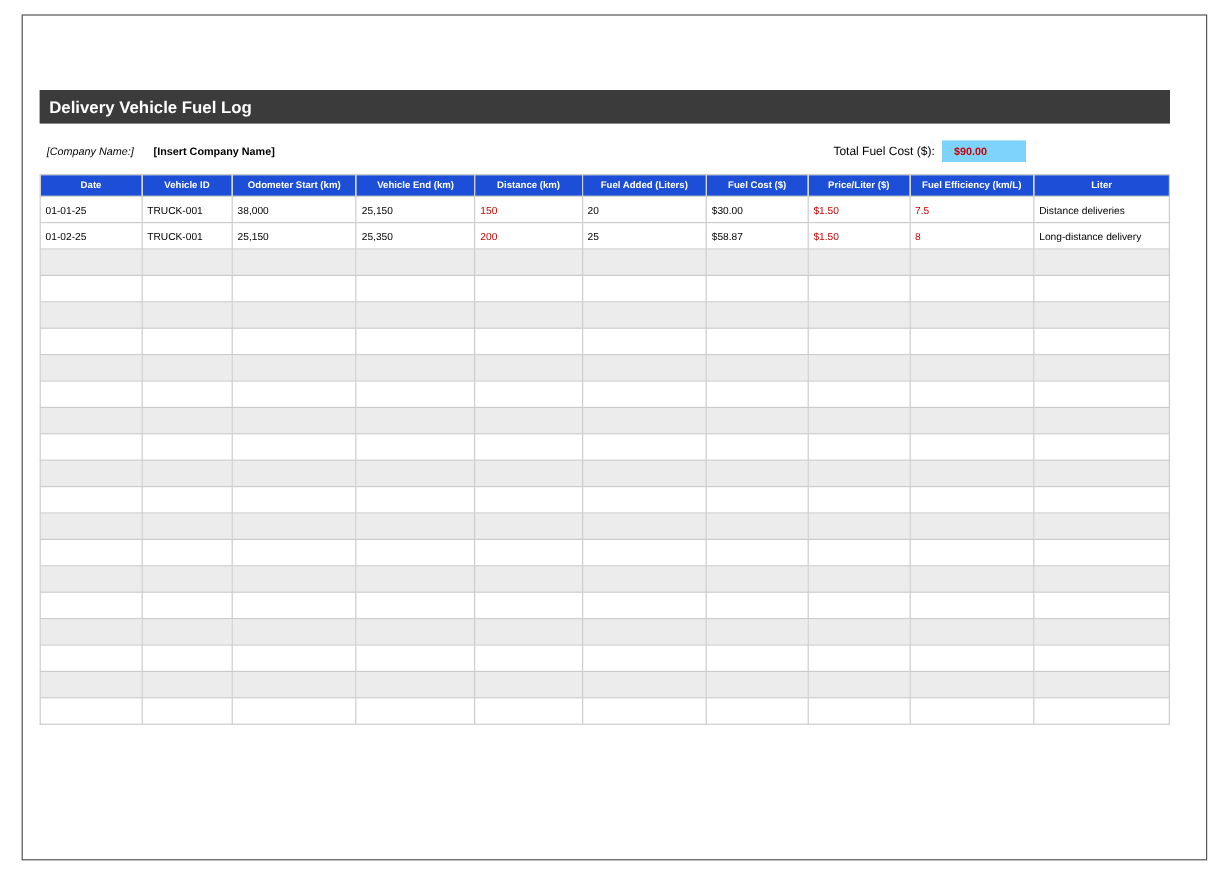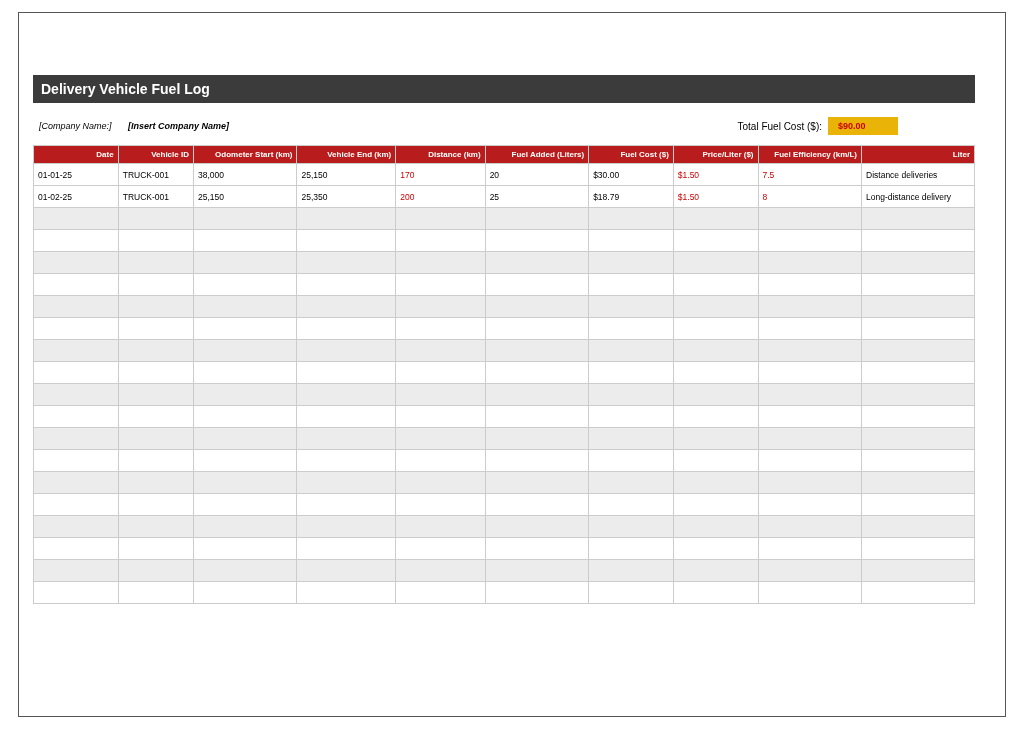--- a/index.html
+++ b/index.html
@@ -36,44 +36,43 @@
     align-items: center;
     margin: 14px 0 10px 0;
     font-size: 9px;
   }
   .company-label {
     font-style: italic;
     padding-left: 6px;
     width: 95px;
   }
   .company-value {
-    font-style: italic;
     font-weight: bold;
   }
   .meta-spacer { flex: 1; }
   .total-label { margin-right: 6px; font-size:10px; }
   .total-box {
-    background: #eab308;
+    background: #7dd3fc;
     color: #c00;
     font-weight: bold;
     padding: 4px 10px;
     min-width: 70px;
-    margin-right: 77px;
+    margin-right: 120px;
   }
   table {
     border-collapse: collapse;
     width: 100%;
     table-layout: fixed;
   }
   th {
-    background: #b91c1c;
+    background: #1d4ed8;
     color: #fff;
     font-size: 8px;
     font-weight: bold;
-    text-align: right;
+    text-align: center;
     padding: 4px 4px;
     border: 1px solid #ccc;
     white-space: nowrap;
     overflow: hidden;
   }
   td {
     font-size: 8.5px;
     padding: 0 4px;
     border: 1px solid #ccc;
     height: 22px;
@@ -135,35 +134,35 @@
         <th>Fuel Efficiency (km/L)</th>
         <th>Liter</th>
       </tr>
     </thead>
     <tbody id="tbody">
         <tr>
           <td>01-01-25</td>
           <td>TRUCK-001</td>
           <td>38,000</td>
           <td>25,150</td>
-          <td class="red">170</td>
+          <td class="red">150</td>
           <td>20</td>
           <td>$30.00</td>
           <td class="red">$1.50</td>
           <td class="red">7.5</td>
           <td>Distance deliveries</td>
         </tr>
         <tr>
           <td>01-02-25</td>
           <td>TRUCK-001</td>
           <td>25,150</td>
           <td>25,350</td>
           <td class="red">200</td>
           <td>25</td>
-          <td>$18.79</td>
+          <td>$58.87</td>
           <td class="red">$1.50</td>
           <td class="red">8</td>
           <td>Long-distance delivery</td>
         </tr>
         <tr class="stripe">
           <td>&nbsp;</td>
           <td>&nbsp;</td>
           <td>&nbsp;</td>
           <td>&nbsp;</td>
           <td>&nbsp;</td>

